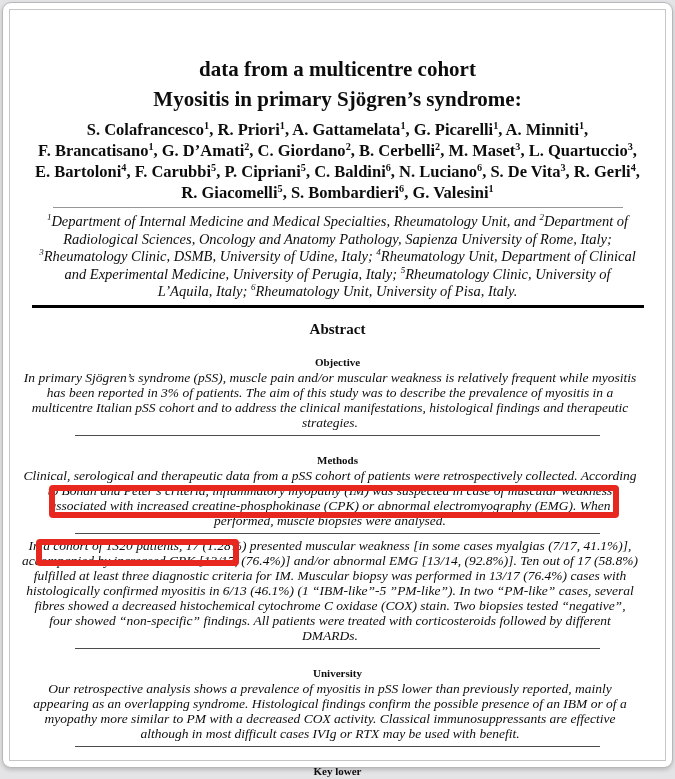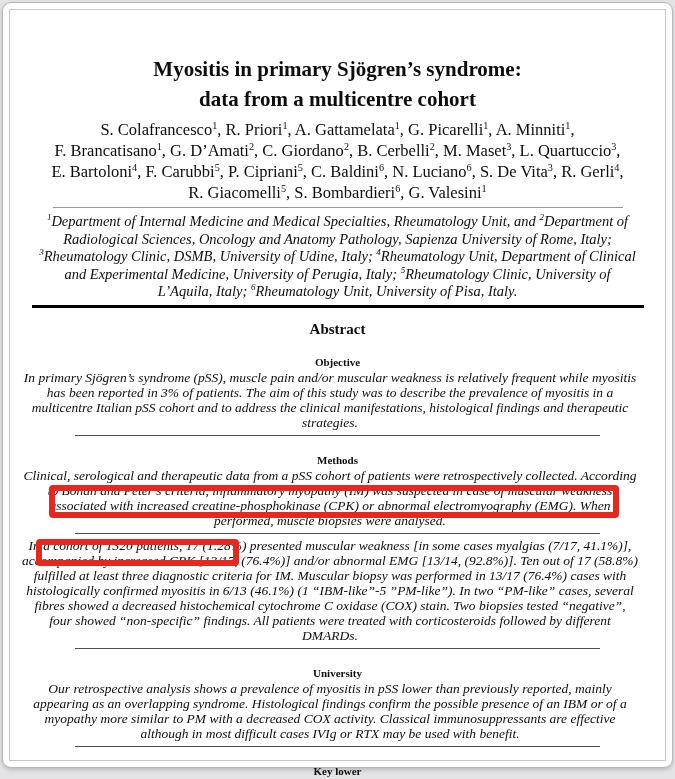--- a/index.html
+++ b/index.html
@@ -14,21 +14,21 @@
     background:#ffffff; border:1px solid #b8b8b8; border-radius:9px;
     box-shadow:0 2px 4px rgba(0,0,0,.18);
   }
   .frame {
     position:absolute; left:6px; top:6px; right:6px; bottom:6px;
     border:1px solid #c6c6c6;
     text-align:center;
   }
   .doc-title { margin:44px auto 0; font-size:21px; line-height:30px; font-weight:bold; }
   .authors { margin-top:5px; font-size:16.5px; line-height:21px; }
-  .author-line { white-space:nowrap; }
+  .author-line { white-space:nowrap;font-weight:bold; }
   sup { font-size:62%; line-height:0; }
   .rule { border-top:1px solid #4c4c4c; }
   .author-rule { width:570px; margin:4px auto 0; border-top:1px solid #979797; }
   .affiliations { width:600px; margin:5px auto 0; font-size:14.5px; line-height:17.5px; font-style:italic; }
   .thick-rule { width:612px; height:3px; background:#000; margin:4px auto 0; }
   .abs-heading { margin-top:13px; font-size:15px; line-height:17px; font-weight:bold; }
   .sec-heading { margin-top:16px; font-size:11px; line-height:16px; font-weight:bold; }
   .sec-text { width:616px; margin:0 auto; font-size:13.5px; line-height:15px; }
   .sec-text.it { font-style:italic;margin-left:12px; }
   .section-rule { width:525px; margin:5px auto 4px; }
@@ -39,22 +39,22 @@
     background:transparent;
   }
 </style>
 </head>
 <body>
 
 <div class="card">
   <div class="frame">
 
     <div class="doc-title">
+      <div>data from a multicentre cohort</div>
       <div>Myositis in primary Sjögren’s syndrome:</div>
-      <div>data from a multicentre cohort</div>
     </div>
 
     <div class="authors">
         <div class="author-line">S. Colafrancesco<sup>1</sup>, R. Priori<sup>1</sup>, A. Gattamelata<sup>1</sup>, G. Picarelli<sup>1</sup>, A. Minniti<sup>1</sup>,</div>
         <div class="author-line">F. Brancatisano<sup>1</sup>, G. D’Amati<sup>2</sup>, C. Giordano<sup>2</sup>, B. Cerbelli<sup>2</sup>, M. Maset<sup>3</sup>, L. Quartuccio<sup>3</sup>,</div>
         <div class="author-line">E. Bartoloni<sup>4</sup>, F. Carubbi<sup>5</sup>, P. Cipriani<sup>5</sup>, C. Baldini<sup>6</sup>, N. Luciano<sup>6</sup>, S. De Vita<sup>3</sup>, R. Gerli<sup>4</sup>,</div>
         <div class="author-line">R. Giacomelli<sup>5</sup>, S. Bombardieri<sup>6</sup>, G. Valesini<sup>1</sup></div>
       </div>
 
     <div class="author-rule"></div>

